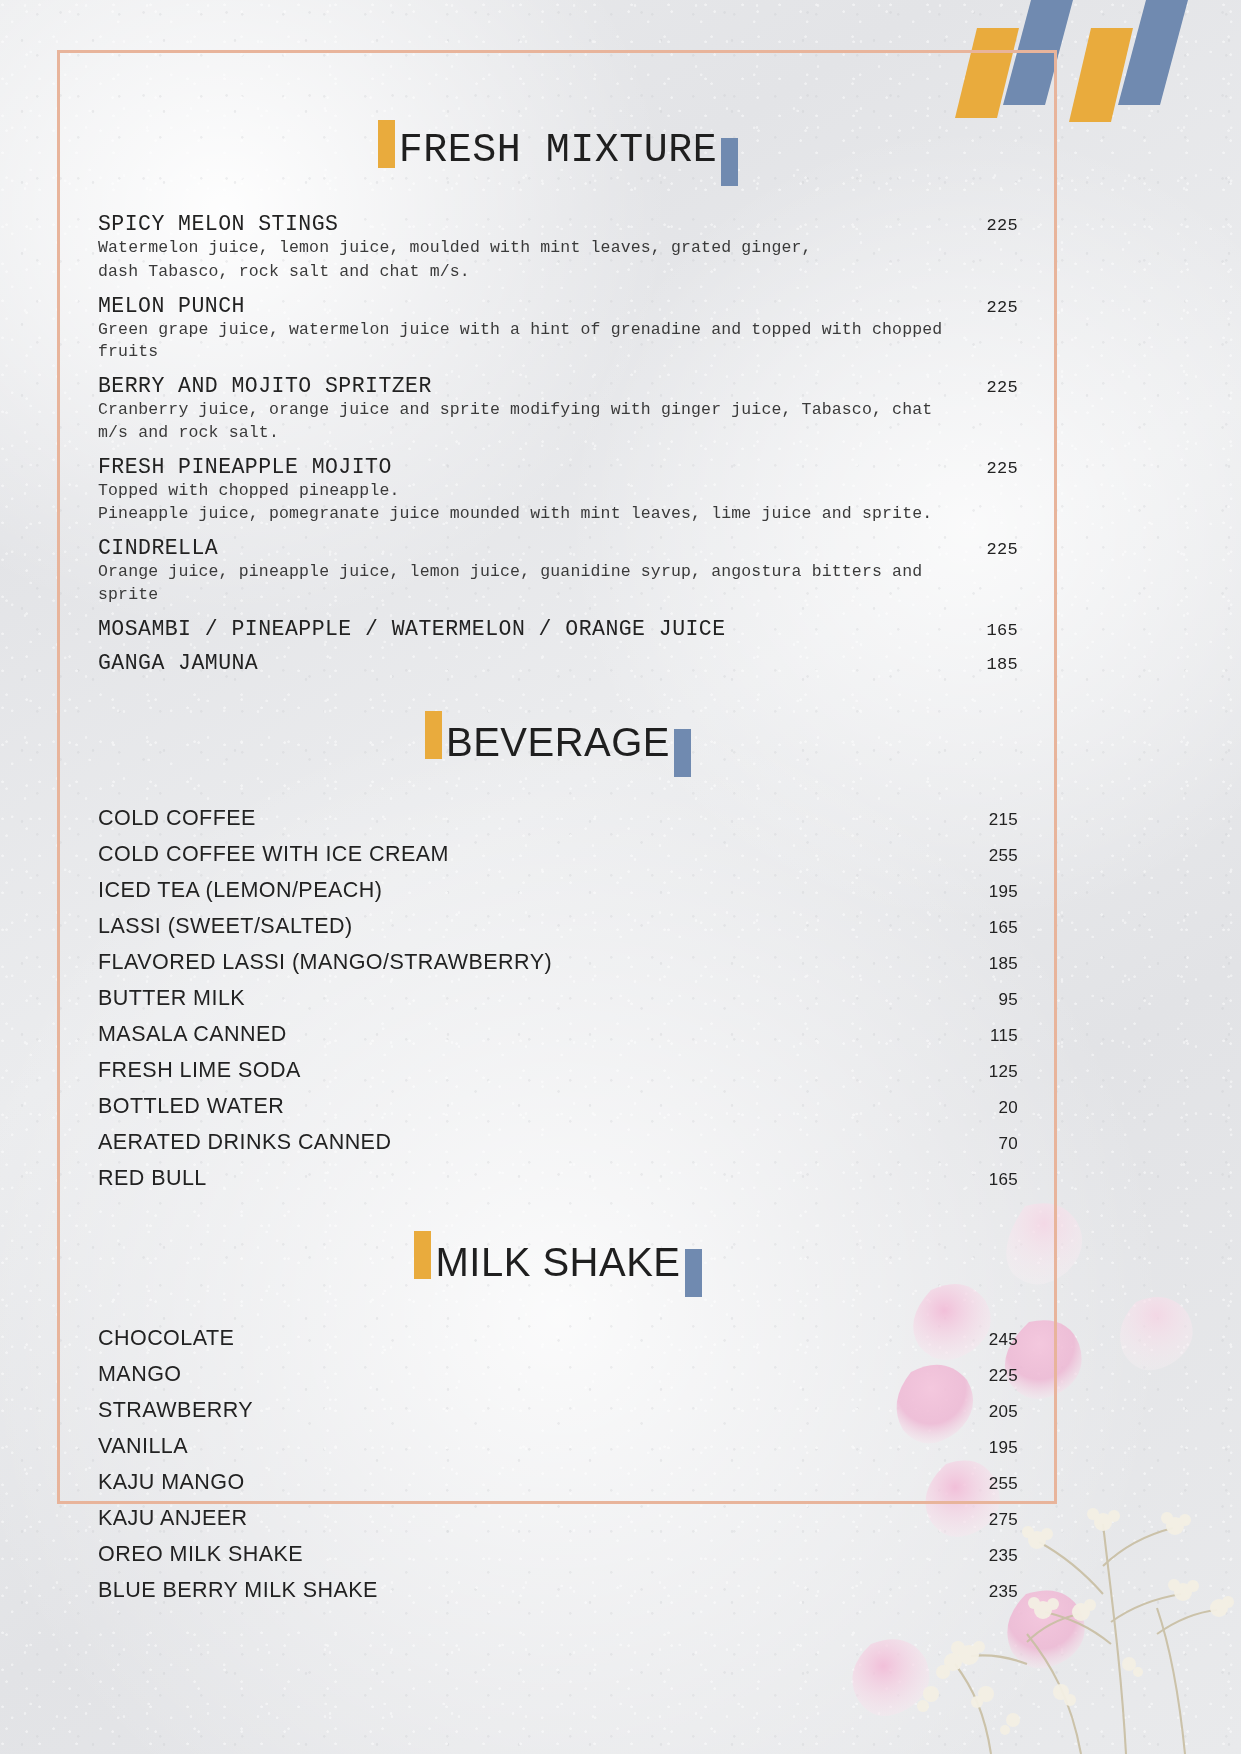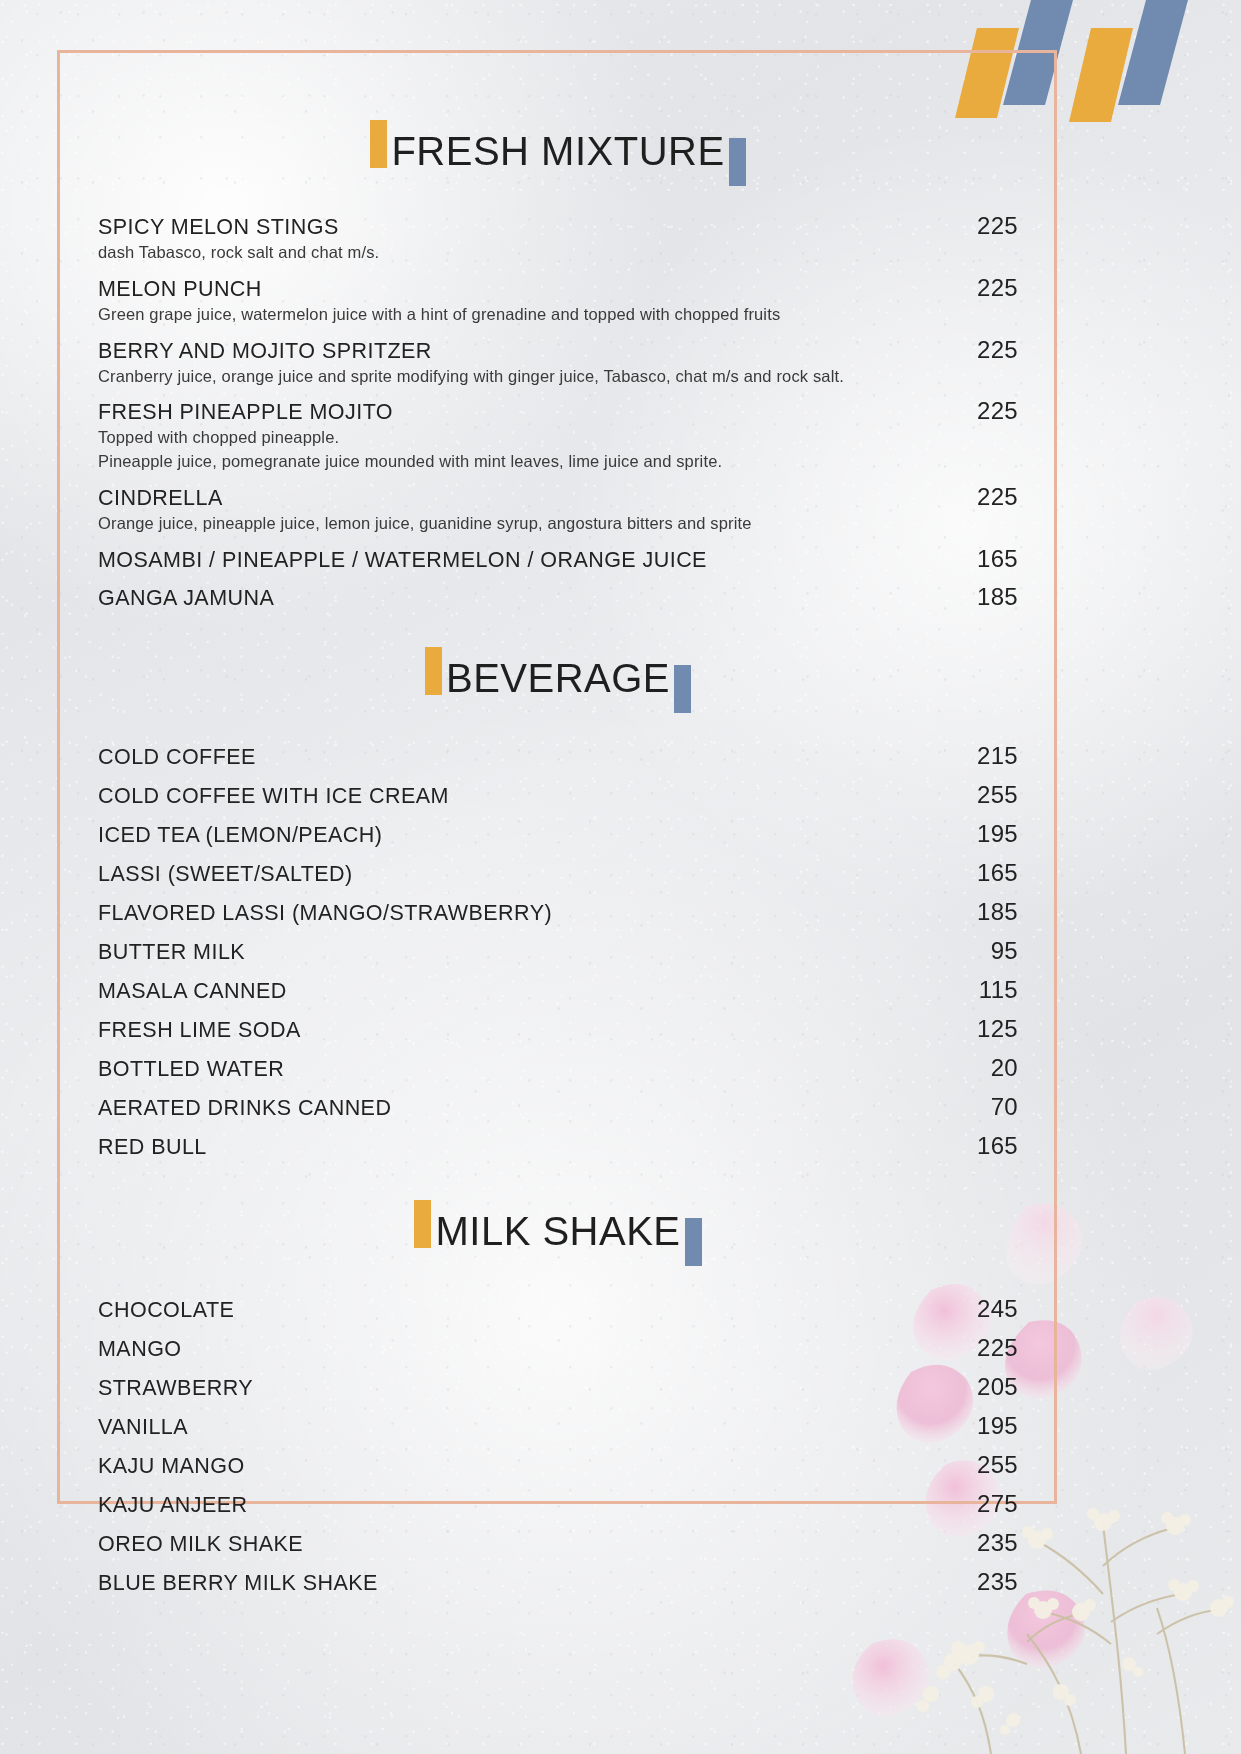--- a/index.html
+++ b/index.html
@@ -108,21 +108,21 @@
     align-items: baseline;
     justify-content: space-between;
   }
   .name {
     font-size: 21.5px;
     letter-spacing: 0.45px;
     color: #222;
     white-space: nowrap;
   }
   .price {
-    font-size: 24px;
+    font-size: 17px;
     color: #222;
     text-align: right;
     min-width: 56px;
     letter-spacing: .3px;
   }
   .desc {
     font-size: 16.5px;
     color: #3a3a3a;
     letter-spacing: .15px;
     line-height: 1.38;
@@ -220,33 +220,34 @@
         <circle cx="142" cy="512" r="6"></circle>
       <circle cx="232" cy="526" r="7"></circle>
         <circle cx="224" cy="536" r="5"></circle>
     </g>
   </svg>
 
   <div class="frame"></div>
 
   <div class="content">
 
-    <div style="margin-top:120px;">
+    <div style="margin-top:120px;font-family:Liberation Mono, monospace;">
       <div class="section-head">
         <span class="bar-y"></span>
         <span class="section-title">FRESH MIXTURE</span>
         <span class="bar-b"></span>
       </div>
       <div class="items" style="margin-top:38px;">
 
         <div class="item-block">
           <div class="row">
             <span class="name">SPICY MELON STINGS</span>
             <span class="price">225</span>
           </div>
+          <div class="desc">Watermelon juice, lemon juice, moulded with mint leaves, grated ginger,</div>
           <div class="desc">dash Tabasco, rock salt and chat m/s.</div>
         </div>
 
         <div class="item-block">
           <div class="row">
             <span class="name">MELON PUNCH</span>
             <span class="price">225</span>
           </div>
           <div class="desc">Green grape juice, watermelon juice with a hint of grenadine and topped with chopped fruits</div>
         </div>

